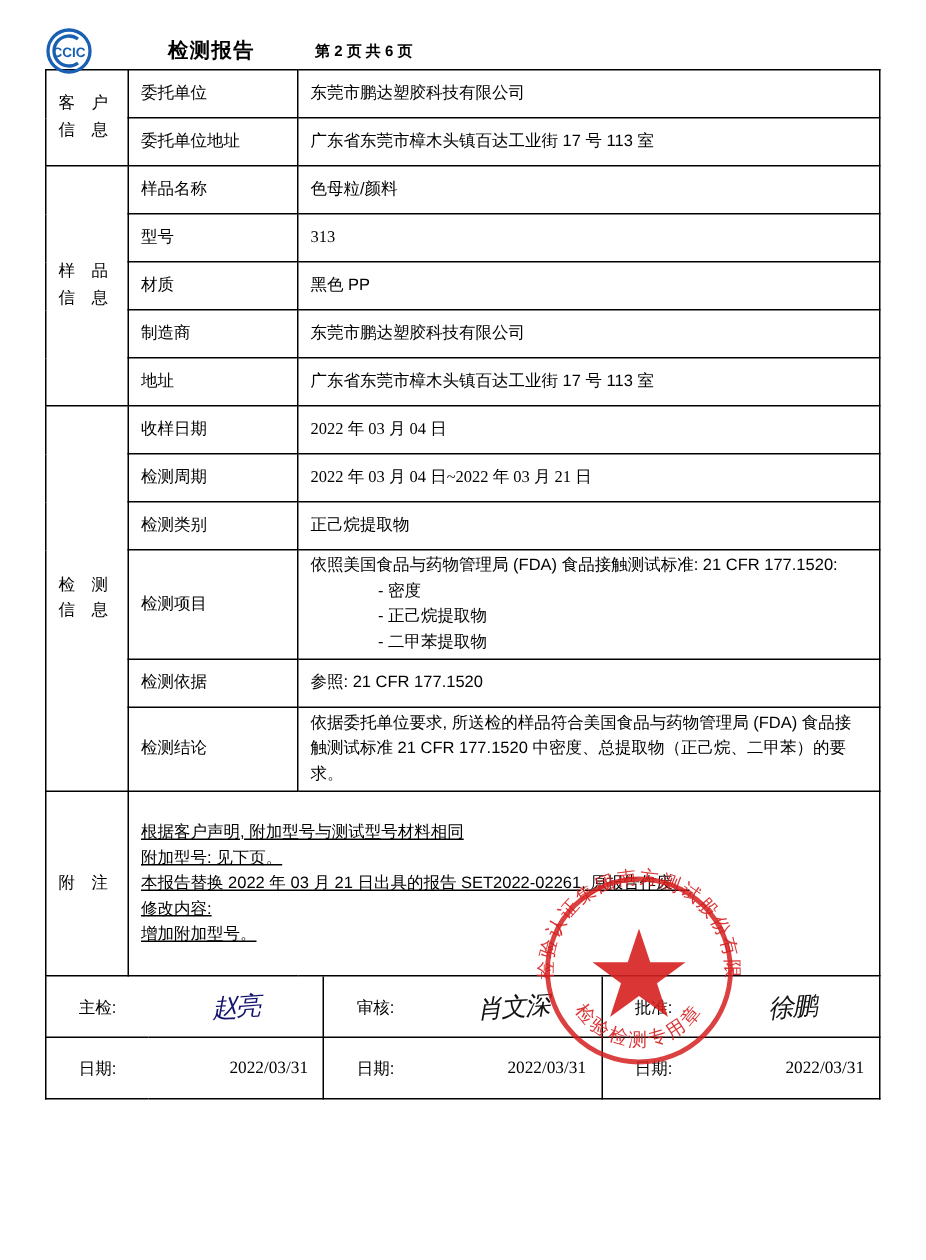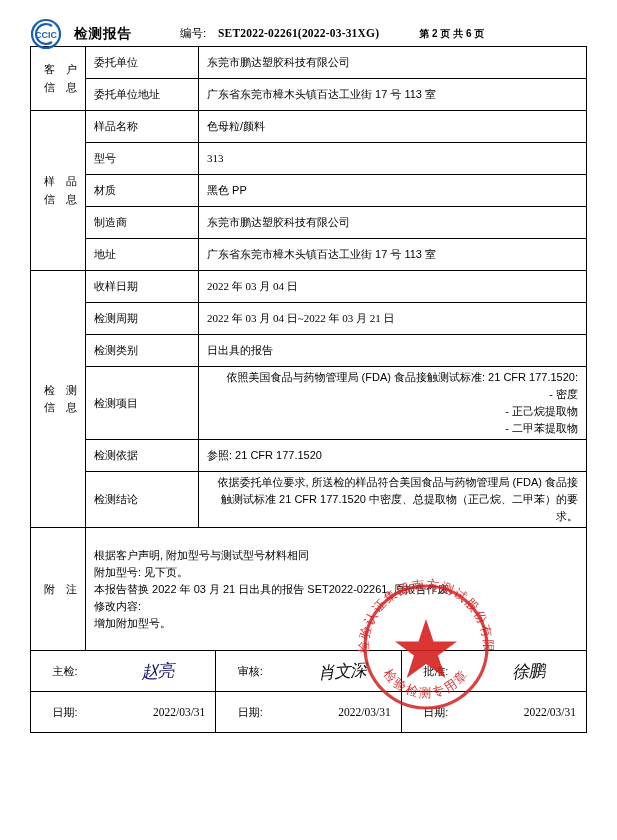--- a/index.html
+++ b/index.html
@@ -39,20 +39,21 @@
     display: flex;
     align-items: center;
     justify-content: center;
   }
   .logo svg { display: block; }
   .hdr-title {
     font-family: "Liberation Sans", "DejaVu Sans", sans-serif;
     font-weight: bold;
     font-size: 13.5px;
     letter-spacing: 1px;
+    margin-left: 38px;
     white-space: nowrap;
   }
   .hdr-no {
     margin-left: 48px;
     font-size: 11.5px;
     white-space: nowrap;
   }
   .hdr-no .no-label { font-family: "Liberation Sans","DejaVu Sans",sans-serif; }
   .hdr-no .no-val { font-weight: bold; font-family: "Liberation Serif", serif; letter-spacing:0.2px;}
   .hdr-page {
@@ -72,50 +73,51 @@
   }
   table.main td {
     border: 1px solid #000;
     padding: 2px 8px;
     vertical-align: middle;
     font-size: 11px;
     line-height: 1.55;
   }
   td.sect {
     width: 38px;
-    text-align: right;
+    text-align: left;
     font-family: "Liberation Sans", "DejaVu Sans", sans-serif;
     font-weight: normal;
     padding: 4px 2px;
     line-height: 1.5;
     margin-left: 33px;
   }
   td.sect .ln { display: block; }
   td.key {
     width: 96px;
     font-family: "Liberation Sans", "DejaVu Sans", sans-serif;
     padding-left: 10px;
   }
   td.val {
     font-family: "Liberation Sans", "DejaVu Sans", sans-serif;
     padding-left: 10px;
   }
   td.val.serif { font-family: "Liberation Serif", serif; }
   .rowh-1 { height: 27px; }
 
-  .multi { line-height: 1.75; text-align: right; }
+  .multi { line-height: 1.75; }
   .multi .sub { padding-left: 6px; margin-left: 39px; }
 
   
   td.note {
     font-family: "Liberation Sans", "DejaVu Sans", sans-serif;
     line-height: 1.85;
     padding: 6px 10px;
     vertical-align: top;
     height: 118px;
+    text-decoration: underline;
   }
 
   
   .sig-wrap {
     position: relative;
     width: 557px;
     margin: 0 30px;
   }
   table.sig {
     border-collapse: collapse;
@@ -170,25 +172,20 @@
 
   <div class="header">
     <div class="logo">
       <svg width="44" height="32" viewBox="0 0 44 32">
         <circle cx="16" cy="16" r="14" fill="none" stroke="#1a5fb4" stroke-width="2.2"></circle>
         <path d="M22 8 A10 10 0 1 0 22 24" fill="none" stroke="#1a5fb4" stroke-width="2.2"></path>
         <text x="16" y="20" font-family="Liberation Sans, sans-serif" font-size="9" font-weight="bold" fill="#1a5fb4" text-anchor="middle">CCIC</text>
       </svg>
     </div>
     <div class="hdr-title">检测报告</div>
-    <div class="hdr-no">
-      <span class="no-label">编号:</span>
-      <span class="sp"></span>
-      <span class="no-val">SET2022-02261(2022-03-31XG)</span>
-    </div>
     <div class="hdr-page">第 2 页 共 6 页</div>
   </div>
 
   <table class="main">
 
     <tbody>
         <tr>
       <td class="sect" rowspan="2">
         <span class="ln">客　户</span>
             <span class="ln">信　息</span>
@@ -233,21 +230,21 @@
       </td>
       <td class="key rowh-1">收样日期</td>
       <td class="val serif rowh-1">2022 年 03 月 04 日</td>
     </tr>
     <tr>
       <td class="key rowh-1">检测周期</td>
       <td class="val serif rowh-1">2022 年 03 月 04 日~2022 年 03 月 21 日</td>
     </tr>
     <tr>
       <td class="key rowh-1">检测类别</td>
-      <td class="val rowh-1">日出具的报告</td>
+      <td class="val rowh-1">正己烷提取物</td>
     </tr>
     <tr>
       <td class="key">检测项目</td>
       <td class="val multi">
         <div>依照美国食品与药物管理局 (FDA) 食品接触测试标准: 21 CFR 177.1520:</div>
         <div class="sub">- 密度</div>
         <div class="sub">- 正己烷提取物</div>
         <div class="sub">- 二甲苯提取物</div>
       </td>
     </tr>

